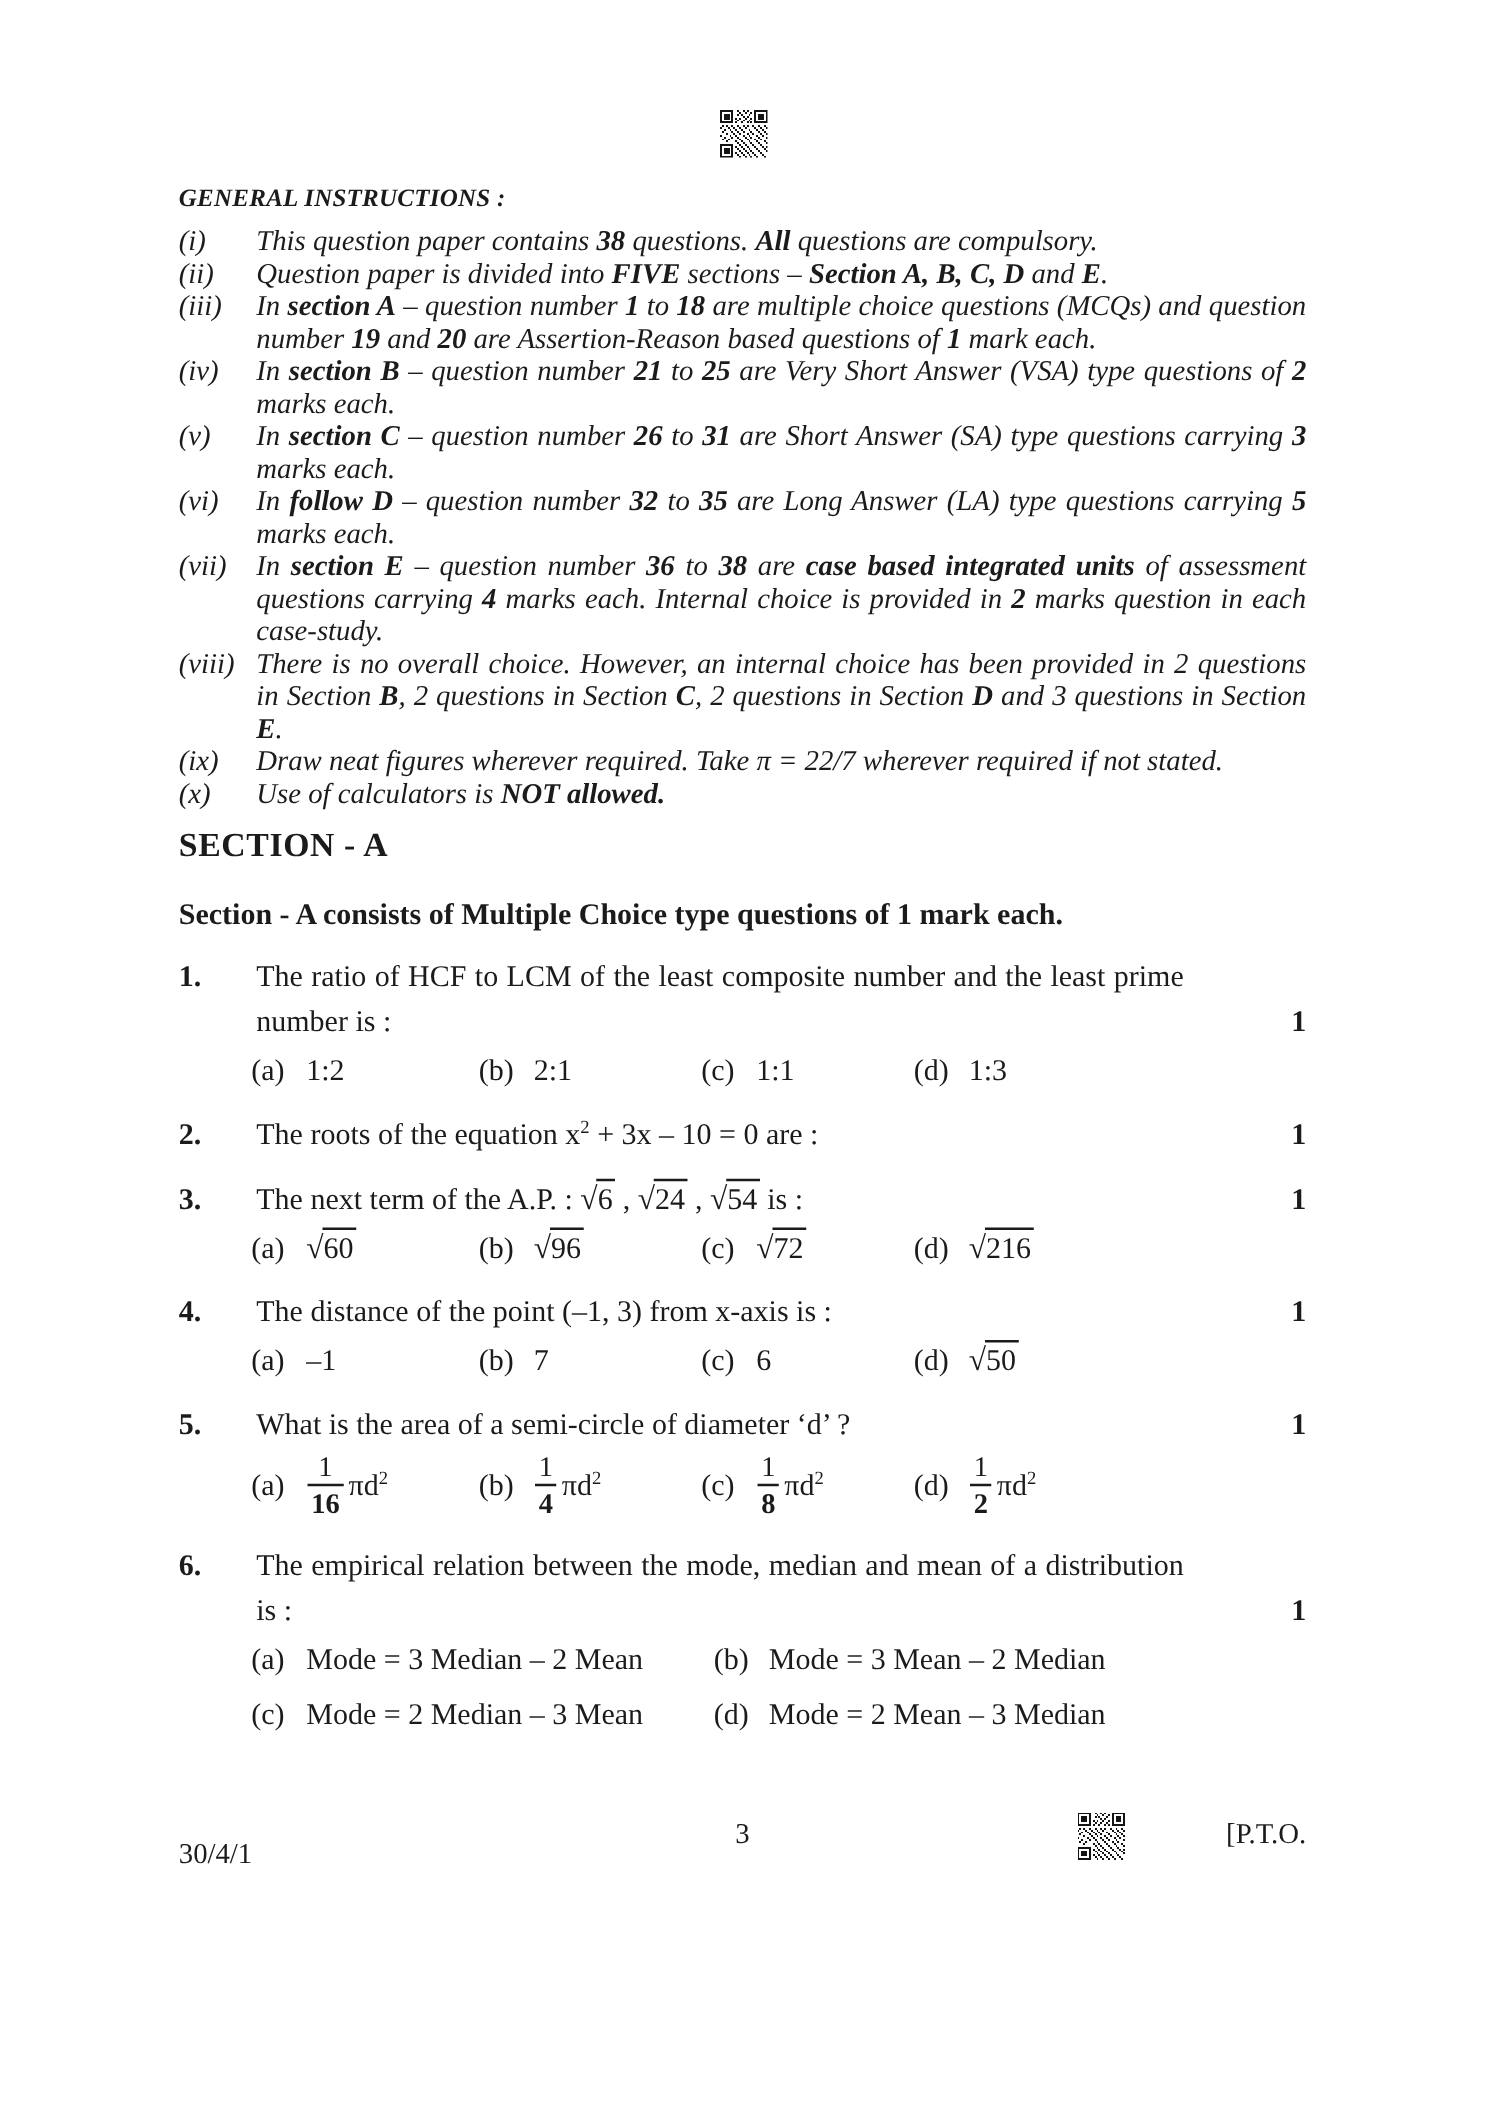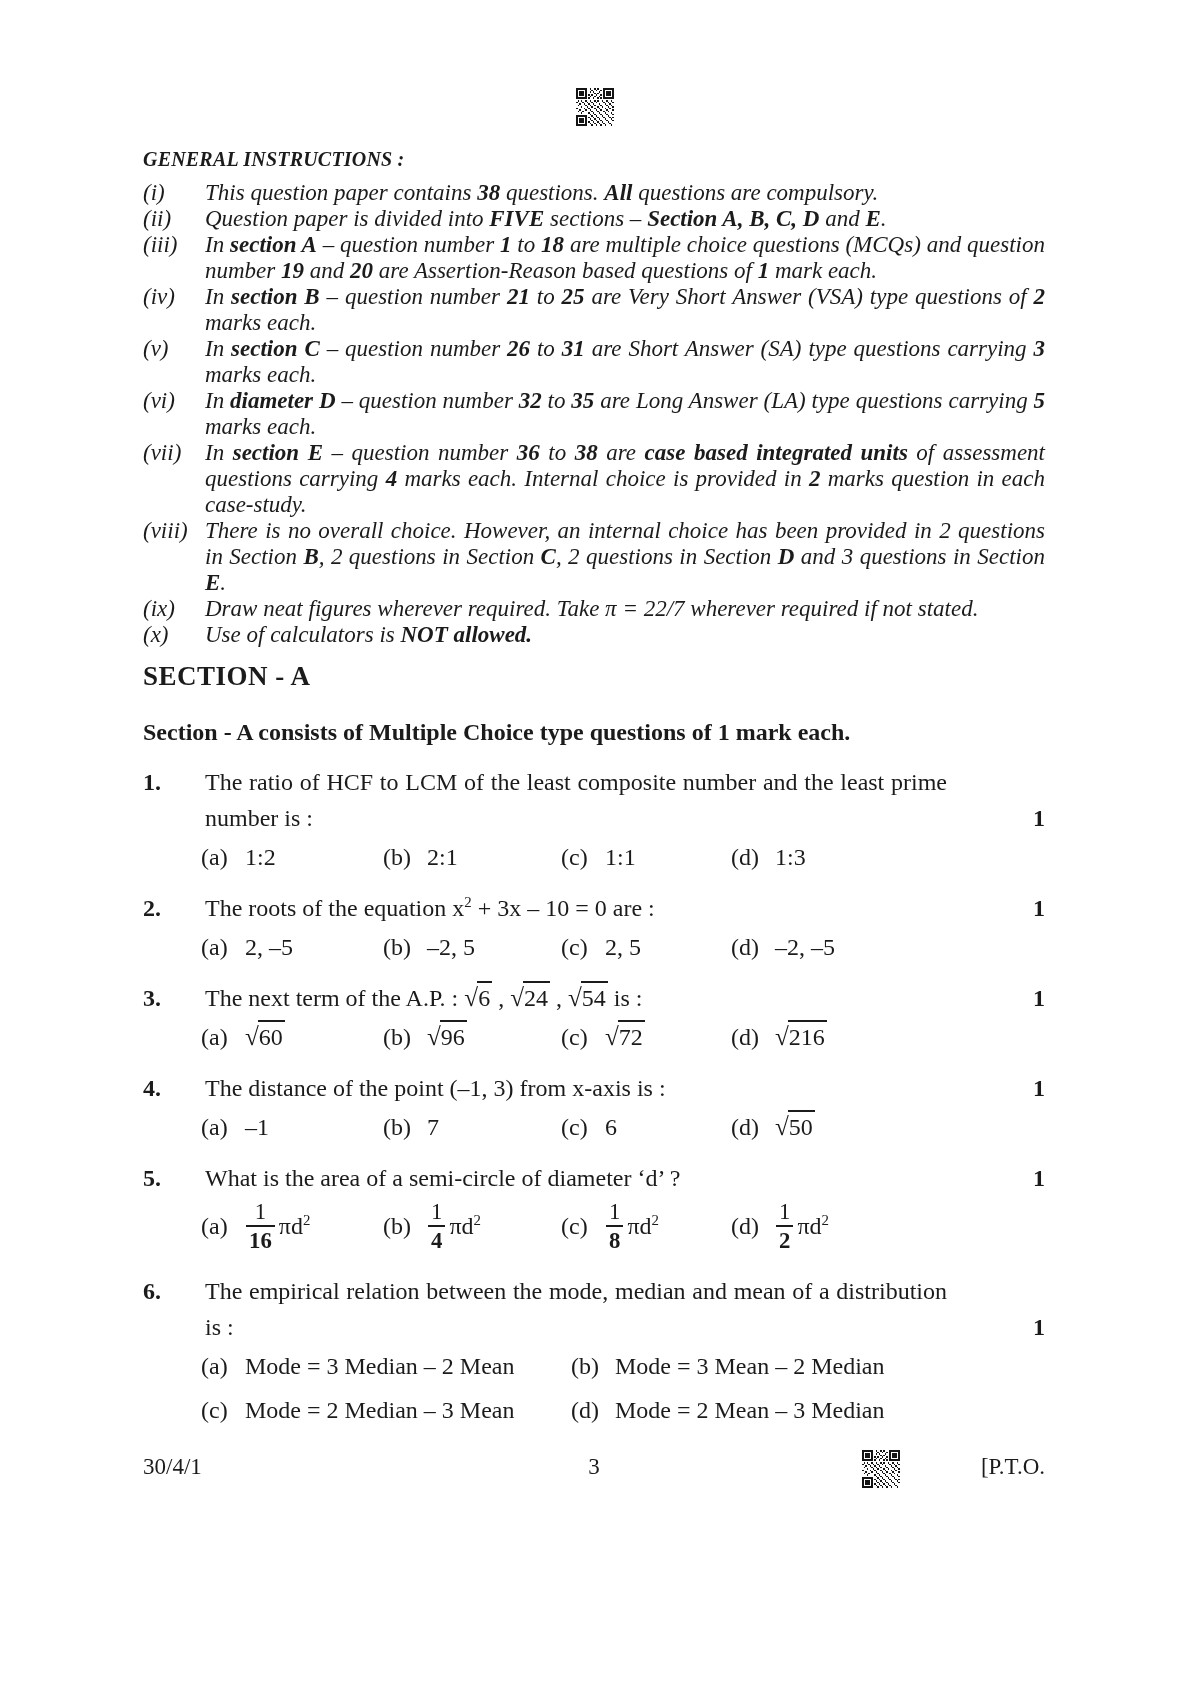--- a/index.html
+++ b/index.html
@@ -37,21 +37,21 @@
   
   .sqrt{white-space:nowrap;}
   .sqrt .sign{font-size:1.05em;}
   .sqrt .rad{border-top:2px solid currentColor;padding:2px 2px 0 1px;margin-left:-1px;}
   
   .frac{display:inline-block;vertical-align:middle;text-align:center;line-height:1.02;font-size:.95em;margin:0 4px 4px 1px;}
   .frac .fn{display:block;padding:0 3px 2px;}
   .frac .fd{display:block;border-top:2px solid currentColor;padding:2px 3px 0;font-weight:bold;}
   
   .page-footer{position:absolute;left:143px;top:1448px;width:902px;height:42px;font-size:23px;}
-  .f-code{position:absolute;left:0;top:6px;}
+  .f-code{position:absolute;left:0;top:22px;}
   .f-page{position:absolute;left:0;right:0;text-align:center;top:6px;}
   .qr-footer{position:absolute;left:719px;top:2px;}
   .f-pto{position:absolute;right:0;top:6px;}
 </style>
 </head>
 <body>
 
 <div class="page">
 
   <header class="page-header">
@@ -86,21 +86,21 @@
     <span class="inst-text">In <b>section B</b> – question number <b>21</b> to <b>25</b> are Very Short Answer (VSA) type questions of <b>2</b> marks each.</span>
   </div>
 
   <div class="inst-item">
     <span class="inst-num">(v)</span>
     <span class="inst-text">In <b>section C</b> – question number <b>26</b> to <b>31</b> are Short Answer (SA) type questions carrying <b>3</b> marks each.</span>
   </div>
 
   <div class="inst-item">
     <span class="inst-num">(vi)</span>
-    <span class="inst-text">In <b>diameter D</b> – question number <b>32</b> to <b>35</b> are Long Answer (LA) type questions carrying <b>5</b> marks each.</span>
+    <span class="inst-text">In <b>follow D</b> – question number <b>32</b> to <b>35</b> are Long Answer (LA) type questions carrying <b>5</b> marks each.</span>
   </div>
 
   <div class="inst-item">
     <span class="inst-num">(vii)</span>
     <span class="inst-text">In <b>section E</b> – question number <b>36</b> to <b>38</b> are <b>case based integrated units</b> of assessment questions carrying <b>4</b> marks each. Internal choice is provided in <b>2</b> marks question in each case-study.</span>
   </div>
 
   <div class="inst-item">
     <span class="inst-num">(viii)</span>
     <span class="inst-text">There is no overall choice. However, an internal choice has been provided in 2 questions in Section <b>B</b>, 2 questions in Section <b>C</b>, 2 questions in Section <b>D</b> and 3 questions in Section <b>E</b>.</span>
@@ -137,29 +137,20 @@
   <span class="option"><span class="opt-label">(d)</span><span class="opt-value">1:3</span></span>
 </div>
   </div>
 
   <div class="question">
     <div class="q-row">
       <span class="q-num">2.</span>
       <span class="q-text">The roots of the equation x<sup>2</sup> + 3x – 10 = 0 are :</span>
       <span class="q-marks">1</span>
     </div>
-    <div class="q-options cols-4">
-  <span class="option"><span class="opt-label">(a)</span><span class="opt-value">2, –5</span></span>
-
-  <span class="option"><span class="opt-label">(b)</span><span class="opt-value">–2, 5</span></span>
-
-  <span class="option"><span class="opt-label">(c)</span><span class="opt-value">2, 5</span></span>
-
-  <span class="option"><span class="opt-label">(d)</span><span class="opt-value">–2, –5</span></span>
-</div>
   </div>
 
   <div class="question">
     <div class="q-row">
       <span class="q-num">3.</span>
       <span class="q-text">The next term of the A.P. : <span class="sqrt"><span class="sign">√</span><span class="rad">6</span></span> , <span class="sqrt"><span class="sign">√</span><span class="rad">24</span></span> , <span class="sqrt"><span class="sign">√</span><span class="rad">54</span></span>  is :</span>
       <span class="q-marks">1</span>
     </div>
     <div class="q-options cols-4">
   <span class="option"><span class="opt-label">(a)</span><span class="opt-value"><span class="sqrt"><span class="sign">√</span><span class="rad">60</span></span></span></span>

